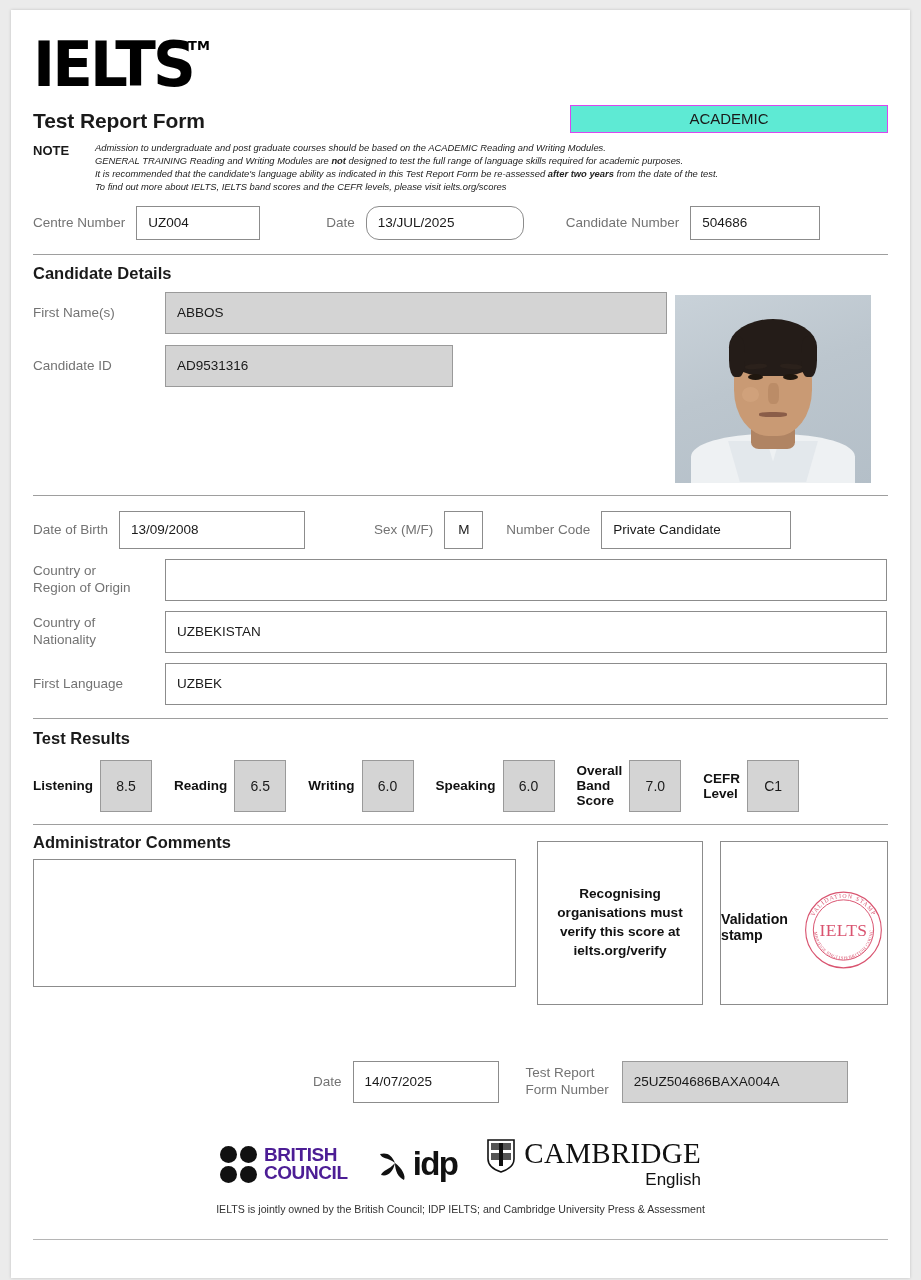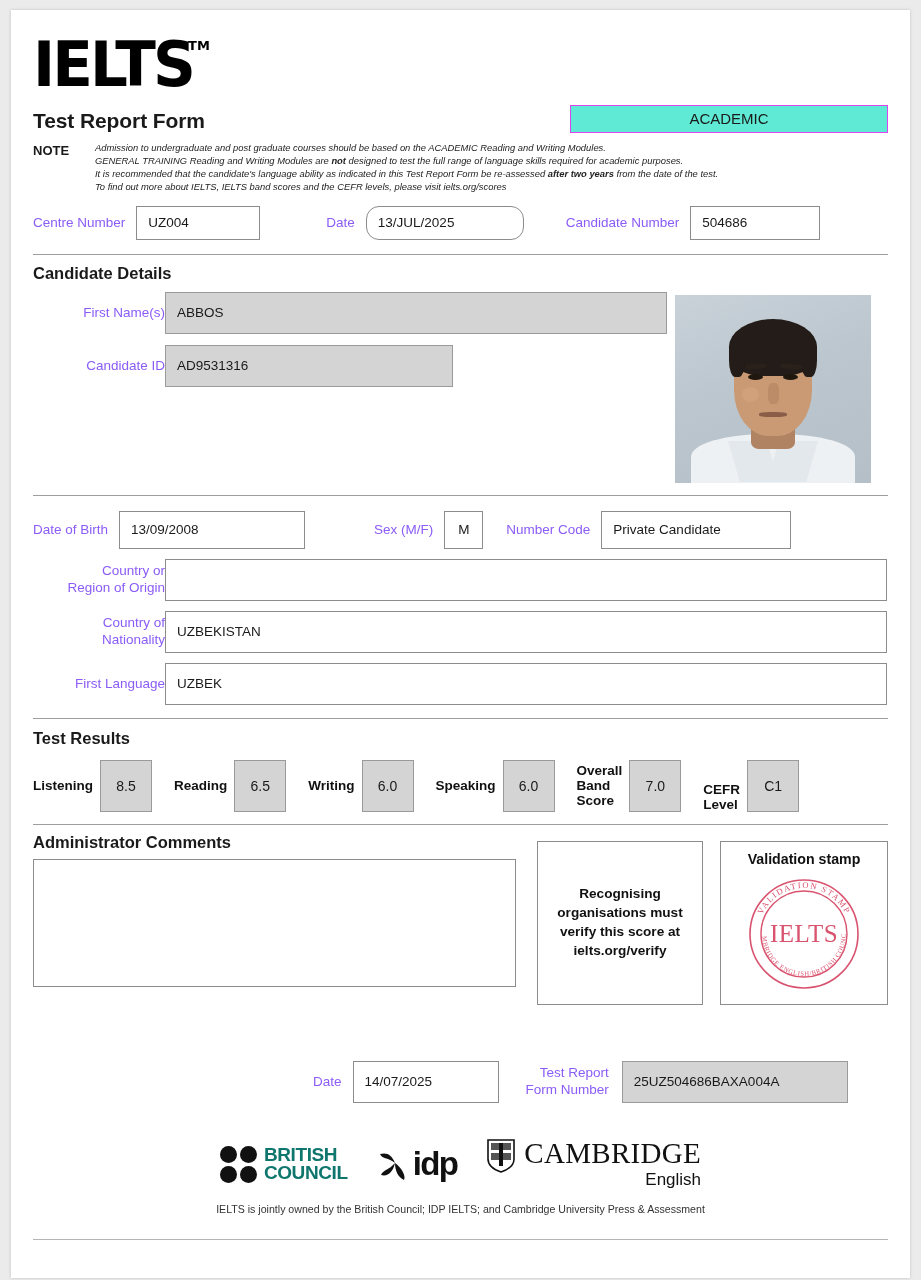--- a/index.html
+++ b/index.html
@@ -87,23 +87,22 @@
     padding-top: 1px;
   }
   .note-lines { font-size: 9.4px; line-height: 1.38; color: #222; font-style: italic; }
   .note-lines div { white-space: nowrap; }
   .note-lines b { font-weight: bold; }
 
   
   .row { display: flex; align-items: center; }
   .lbl {
     font-size: 13.5px;
-    color: #8b5cf6;
+    color: #737373;
     line-height: 1.22;
-    text-align: right;
   }
   .fld {
     border: 1px solid #8c8c8c;
     background: #fff;
     display: flex;
     align-items: center;
     padding-left: 11px;
     font-size: 13.5px;
     color: #1a1a1a;
   }
@@ -221,42 +220,42 @@
     color: #111;
     padding: 0 8px;
   }
   .stamp-box {
     width: 168px;
     height: 164px;
     border: 1px solid #8c8c8c;
     margin-left: 17px;
     margin-top: -18px;
     display: flex;
-    flex-direction: column;
+    flex-direction: row;
     align-items: center;
     padding-top: 9px;
   }
   .stamp-title { font-size: 14.2px; font-weight: bold; color: #111; }
 
   
   .bottom-row { display: flex; align-items: center; margin-top: 56px; padding-left: 280px; }
 
   
   .logos {
     display: flex;
     align-items: center;
     justify-content: center;
     gap: 30px;
     margin-top: 36px;
   }
   .bc-logo { display: flex; align-items: center; gap: 7px; }
   .bc-dots { display: grid; grid-template-columns: 17px 17px; gap: 3px; }
   .bc-dots i { width: 17px; height: 17px; background: #111; border-radius: 50%; display: block; }
   .bc-text { font-family: "Liberation Sans", sans-serif; font-weight: bold;
-             font-size: 19px; line-height: 0.98; color: #0f766e; letter-spacing: -0.4px; }
+             font-size: 19px; line-height: 0.98; color: #4c1d95; letter-spacing: -0.4px; }
   .idp-logo { display: flex; align-items: center; }
   .idp-text { font-family: "Liberation Sans", sans-serif; font-weight: bold;
               font-size: 33px; color: #111; letter-spacing: -1.6px; margin-left: 1px; }
   .camb-logo { display: flex; align-items: flex-start; gap: 9px; }
   .camb-text { font-family: "Liberation Serif", serif; font-size: 29px;
                color: #111; line-height: 1; letter-spacing: 0.3px; }
   .camb-eng { font-family: "Liberation Sans", sans-serif; font-size: 17px;
               color: #111; text-align: right; display: block; margin-top: 2px; }
 
   .footnote {
@@ -433,21 +432,21 @@
       <div class="res-label">
         <div>Overall</div>
         <div>Band</div>
         <div>Score</div>
       </div>
       <div class="res-box">
         <span>7.0</span>
       </div>
     </div>
 
-    <div class="res-item" style="margin-left:22px;align-items:flex-end;">
+    <div class="res-item" style="margin-left:22px;">
       <div class="res-label">
         <div>CEFR</div>
         <div>Level</div>
       </div>
       <div class="res-box">
         <span>C1</span>
       </div>
     </div>
   </div>
 

